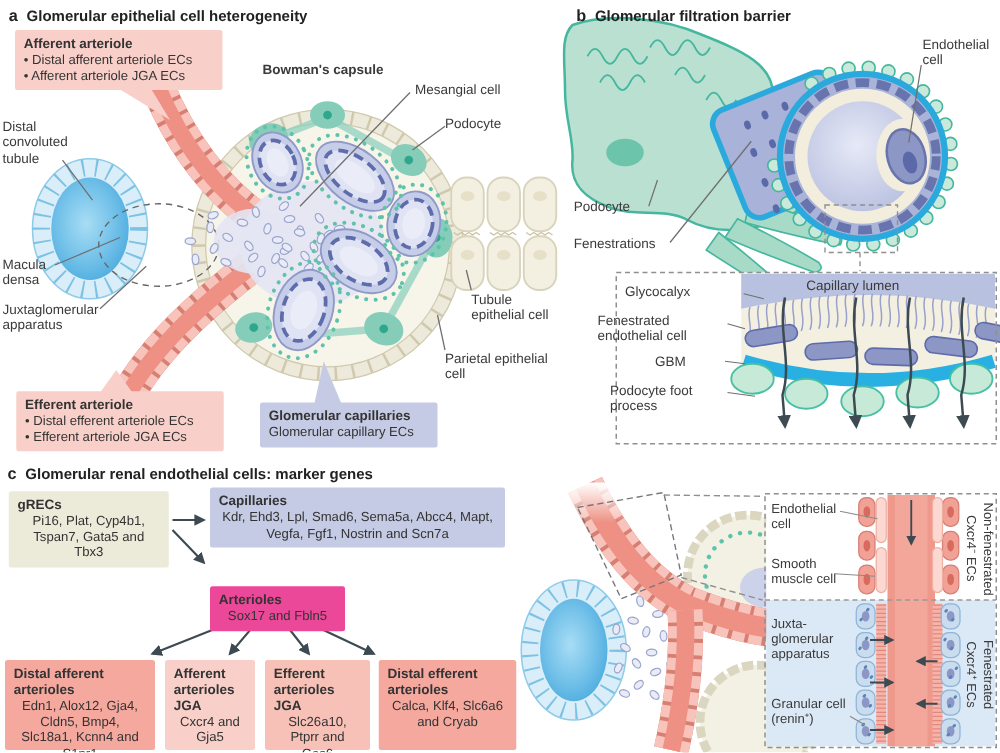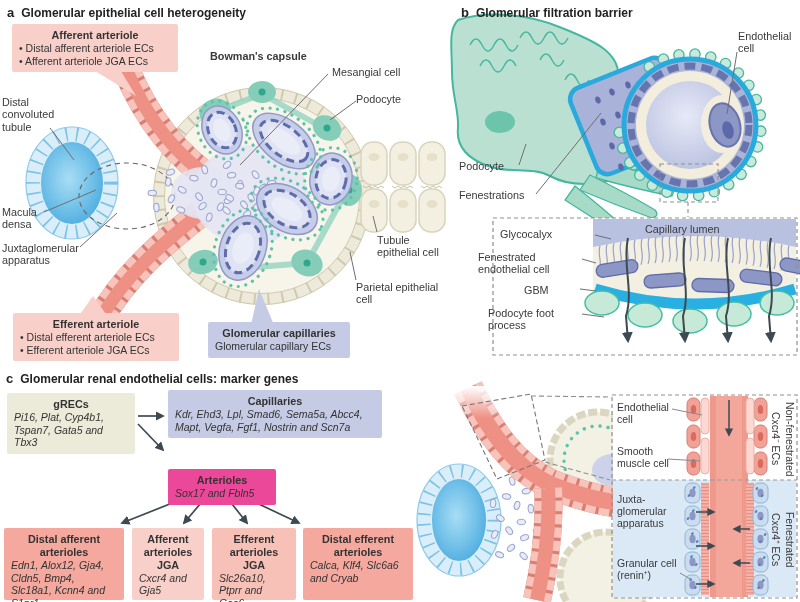--- a/index.html
+++ b/index.html
@@ -6,22 +6,22 @@
   #canvas{position:relative;width:800px;height:602px;background:#fff;overflow:hidden;
           font-family:"Liberation Sans",sans-serif;color:#3a3a3a;}
   svg{position:absolute;left:0;top:0;}
   .ptitle{position:absolute;font-size:12px;font-weight:bold;color:#222;white-space:nowrap;}
   .plet{font-size:13px;margin-right:7px;}
   .lbl{position:absolute;font-size:10.8px;line-height:1.14;color:#3a3a3a;}
   .nw{white-space:nowrap;}
   .r{text-align:left;}
   .cbox{position:absolute;font-size:10.8px;line-height:1.2;padding:5px 7px;border-radius:2px;
         box-sizing:border-box;color:#333;}
-  .cbox .bt{font-weight:bold;display:block;text-align:center;}
-  .genes{font-style:italic;display:block;}
+  .cbox .bt{font-weight:bold;display:block;}
+  .genes{display:block;text-align:center;}
   .small{font-size:10.5px;}
   .vlbl{position:absolute;writing-mode:vertical-rl;text-align:center;font-size:10.4px;
         line-height:1.3;color:#3a3a3a;}
   .vlbl span{display:block;}
 </style>
 </head>
 <body>
 
 <div id="canvas">
 
@@ -598,21 +598,21 @@
 <div class="lbl nw" style="left:645px;top:223px">Capillary lumen</div>
 <div class="lbl r" style="left:500px;top:228px;width:92px">Glycocalyx</div>
 <div class="lbl r" style="left:478px;top:251px;width:100px">Fenestrated endothelial cell</div>
 <div class="lbl r" style="left:524px;top:284px;width:52px">GBM</div>
 <div class="lbl r" style="left:488px;top:307px;width:90px">Podocyte foot process</div>
 
 <div class="cbox" style="left:7px;top:393px;width:128px;background:#ecead9">
   <span class="bt">gRECs</span>
   <span class="genes small">Pi16, Plat, Cyp4b1, Tspan7, Gata5 and Tbx3</span>
 </div>
-<div class="cbox" style="left:168px;top:390px;width:214px;background:#c5cbe4">
+<div class="cbox" style="left:168px;top:390px;width:236px;background:#c5cbe4">
   <span class="bt">Capillaries</span>
   <span class="genes small">Kdr, Ehd3, Lpl, Smad6, Sema5a, Abcc4, Mapt, Vegfa, Fgf1, Nostrin and Scn7a</span>
 </div>
 <div class="cbox" style="left:168px;top:469px;width:108px;background:#ec4899">
   <span class="bt">Arterioles</span>
   <span class="genes small">Sox17 and Fbln5</span>
 </div>
 <div class="cbox" style="left:4px;top:528px;width:120px;height:72px;background:#f4a89e">
   <span class="bt">Distal afferent arterioles</span>
   <span class="genes small">Edn1, Alox12, Gja4, Cldn5, Bmp4, Slc18a1, Kcnn4 and S1pr1</span>

